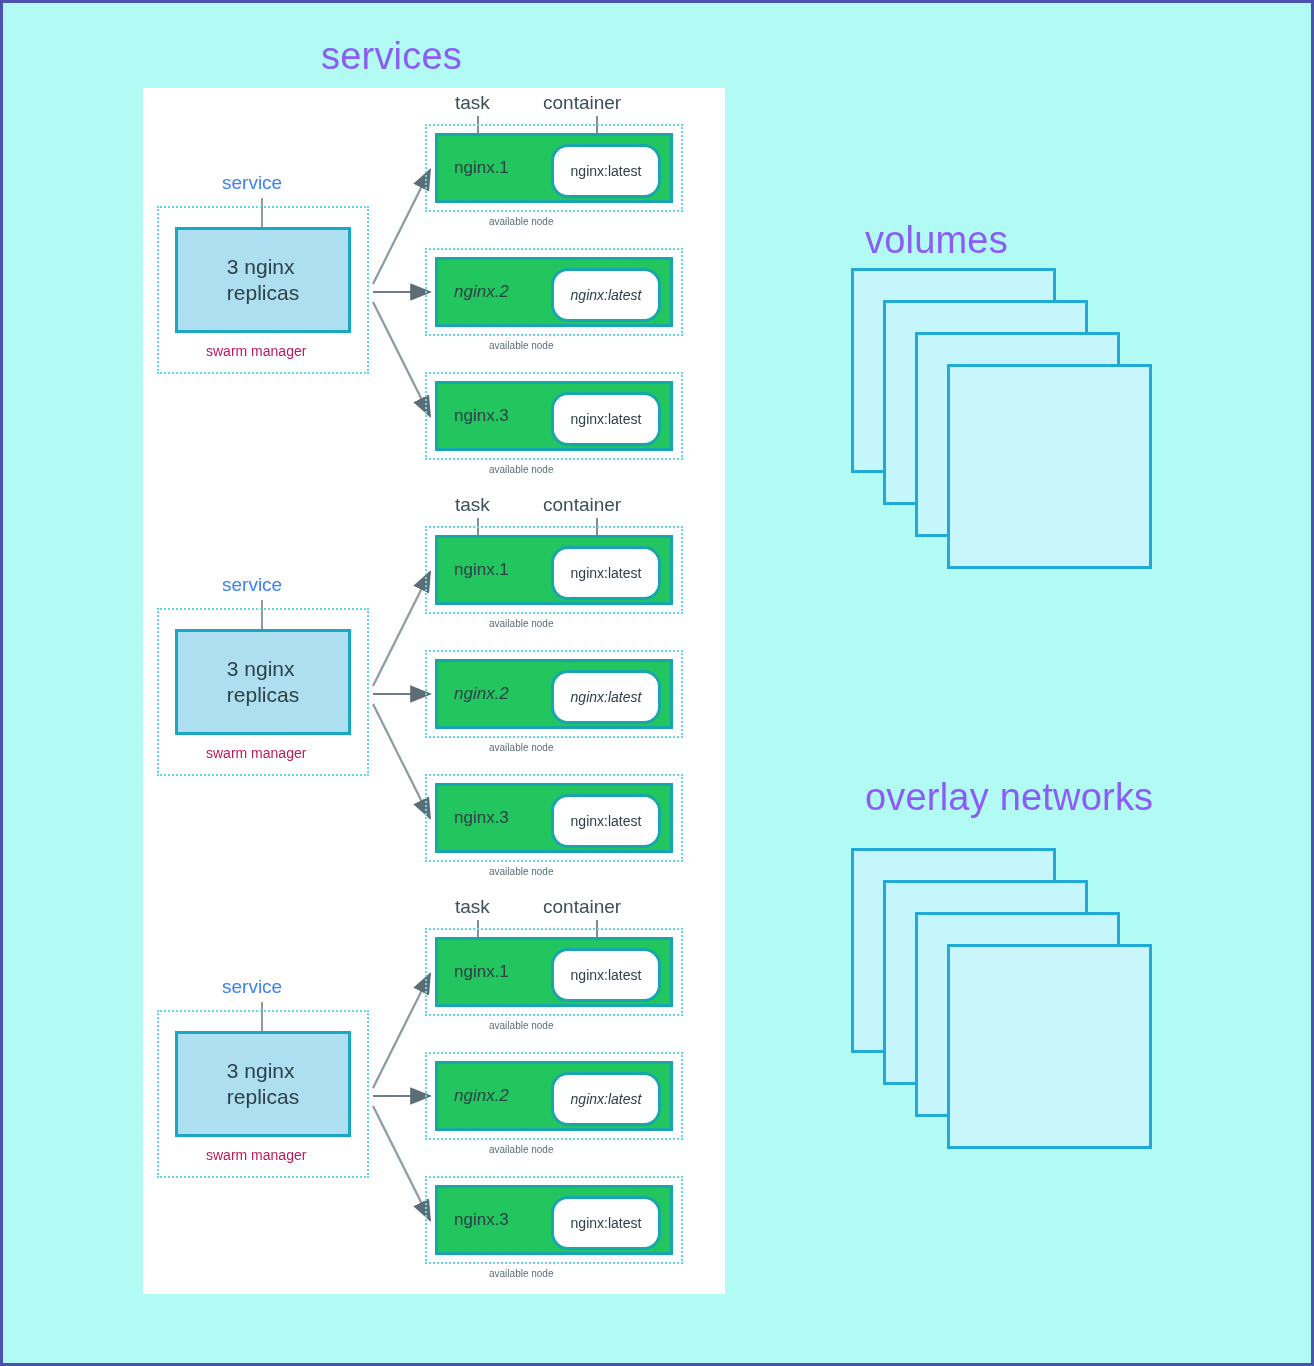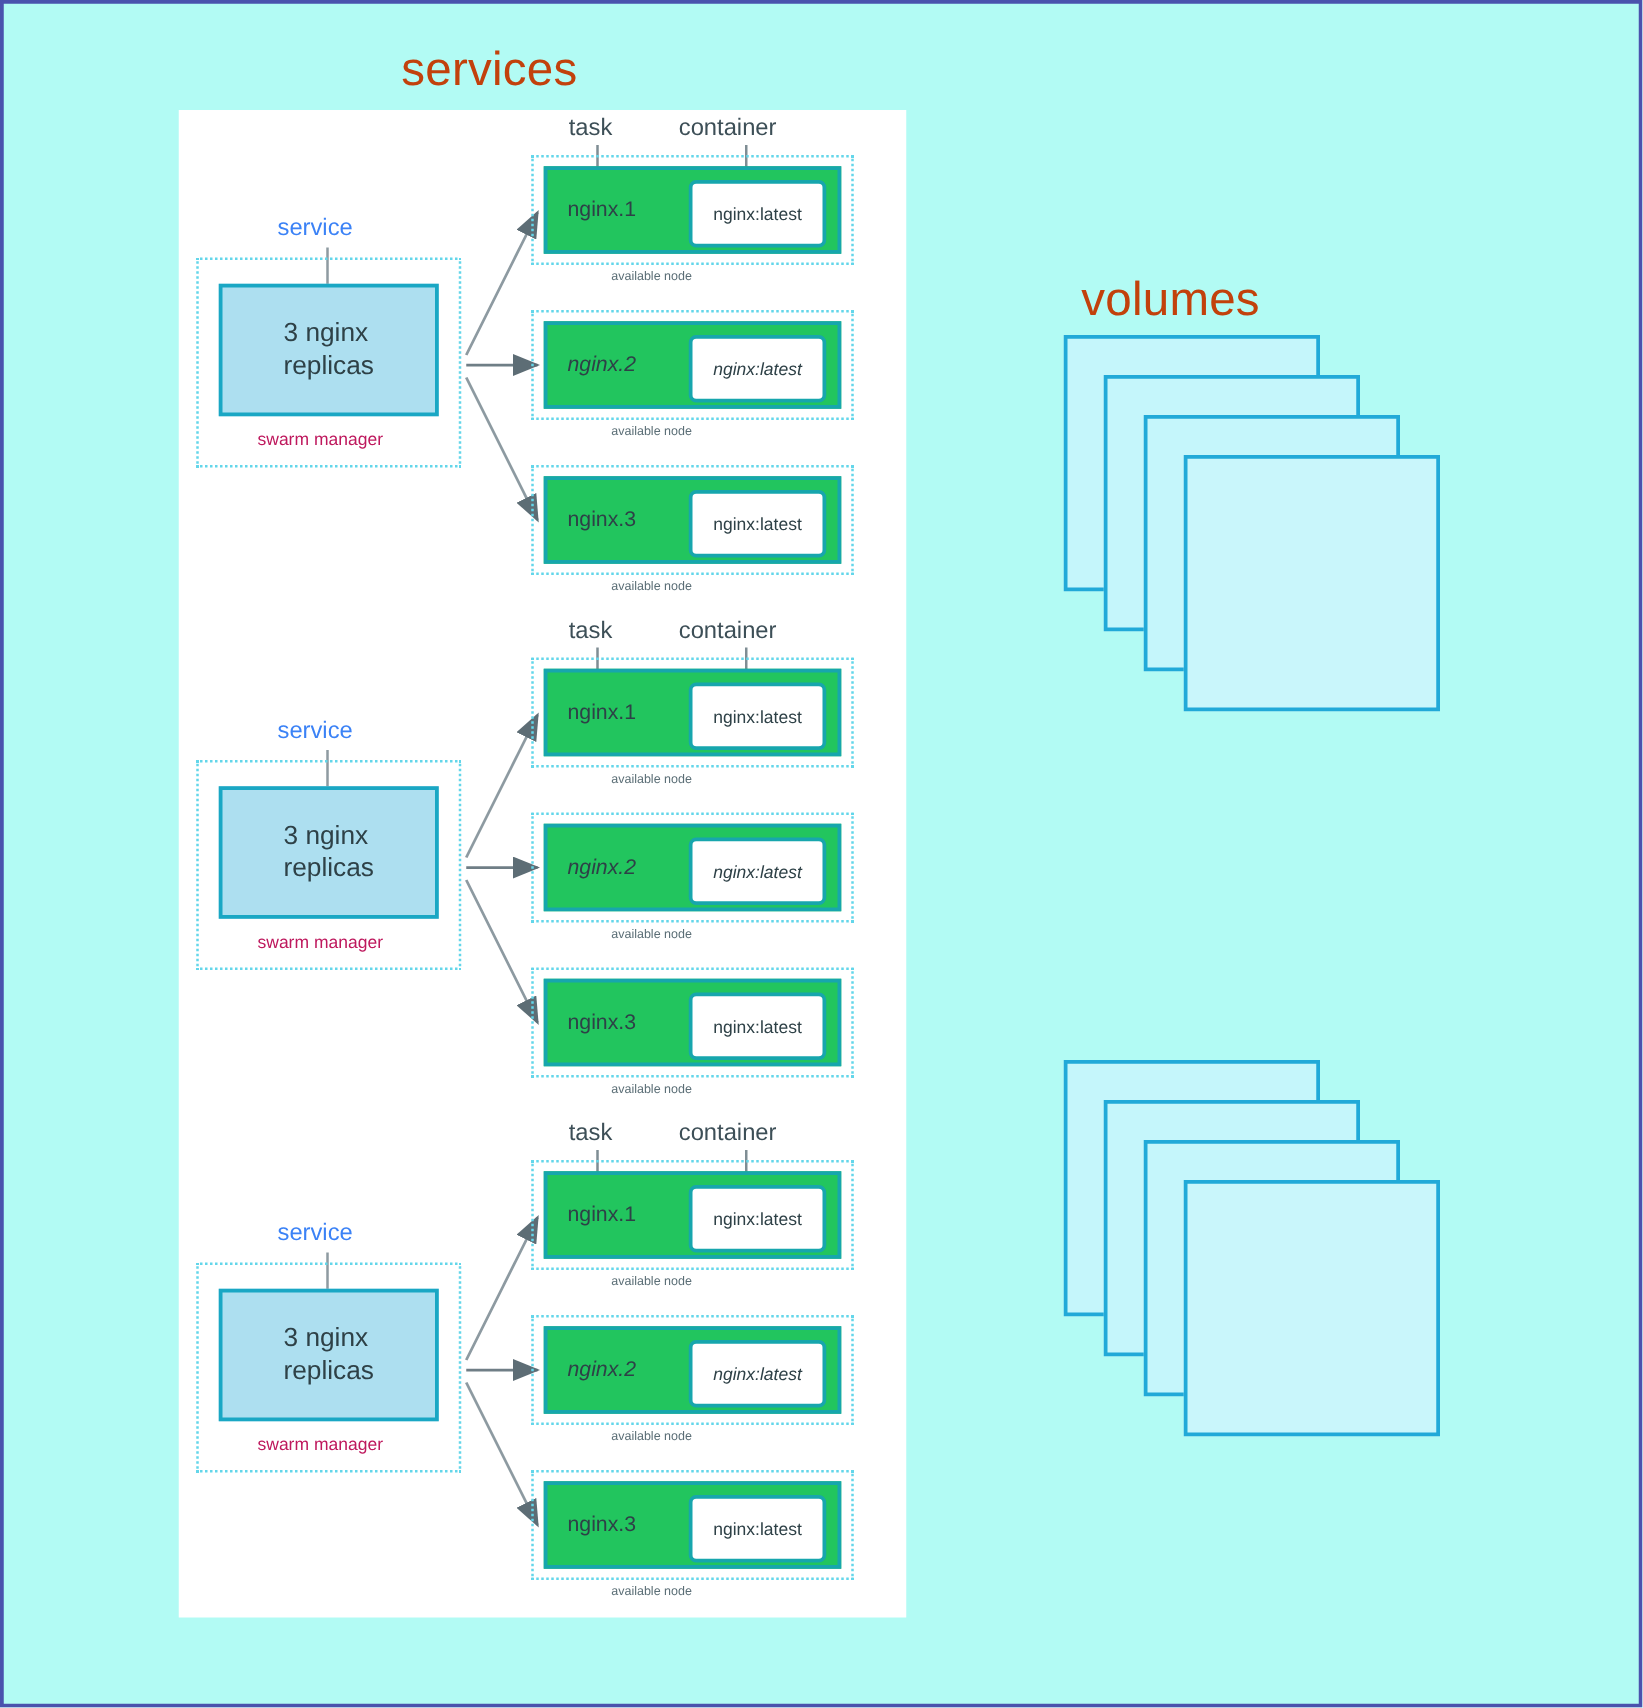--- a/index.html
+++ b/index.html
@@ -16,21 +16,21 @@
     height: 1366px;
     background: #b2fbf4;
     box-sizing: border-box;
     border: 3px solid #4a52ad;
     overflow: hidden;
   }
 
   
   .section-title {
     position: absolute;
-    color: #c2410c;
+    color: #8b5cf6;
     font-size: 38px;
     font-weight: 400;
     letter-spacing: 0.2px;
     white-space: nowrap;
   }
   #services-title { left: 318px; top: 32px; }
   #volumes-title  { left: 862px; top: 216px; }
   #networks-title { left: 862px; top: 773px; }
 
   
@@ -156,21 +156,21 @@
     white-space: nowrap;
   }
   .container-box {
     position: absolute;
     right: 9px;
     top: 8px;
     width: 110px;
     height: 54px;
     background: #ffffff;
     border: 3px solid #17a6ad;
-    border-radius: 6px;
+    border-radius: 17px;
     box-sizing: border-box;
     display: flex;
     align-items: center;
     justify-content: center;
   }
   .container-name {
     color: #2e4147;
     font-size: 14px;
     white-space: nowrap;
   }
@@ -216,20 +216,21 @@
   .stack-card.c2 { left: 64px; top: 64px; z-index: 3; }
   .stack-card.c3 { left: 96px; top: 96px; z-index: 4; background:#c9f6fb; }
 </style>
 </head>
 <body>
 
 <div id="page">
 
   <div class="section-title" id="services-title">services</div>
   <div class="section-title" id="volumes-title">volumes</div>
+  <div class="section-title" id="networks-title">overlay networks</div>
 
   <div id="services-panel">
 
     <div class="service-group" style="top:0px;">
       <div class="col-label task-lbl">task</div>
       <div class="col-label container-lbl">container</div>
       <div class="leader task-leader"></div>
       <div class="leader container-leader"></div>
 
       <div class="service-lbl">service</div>

